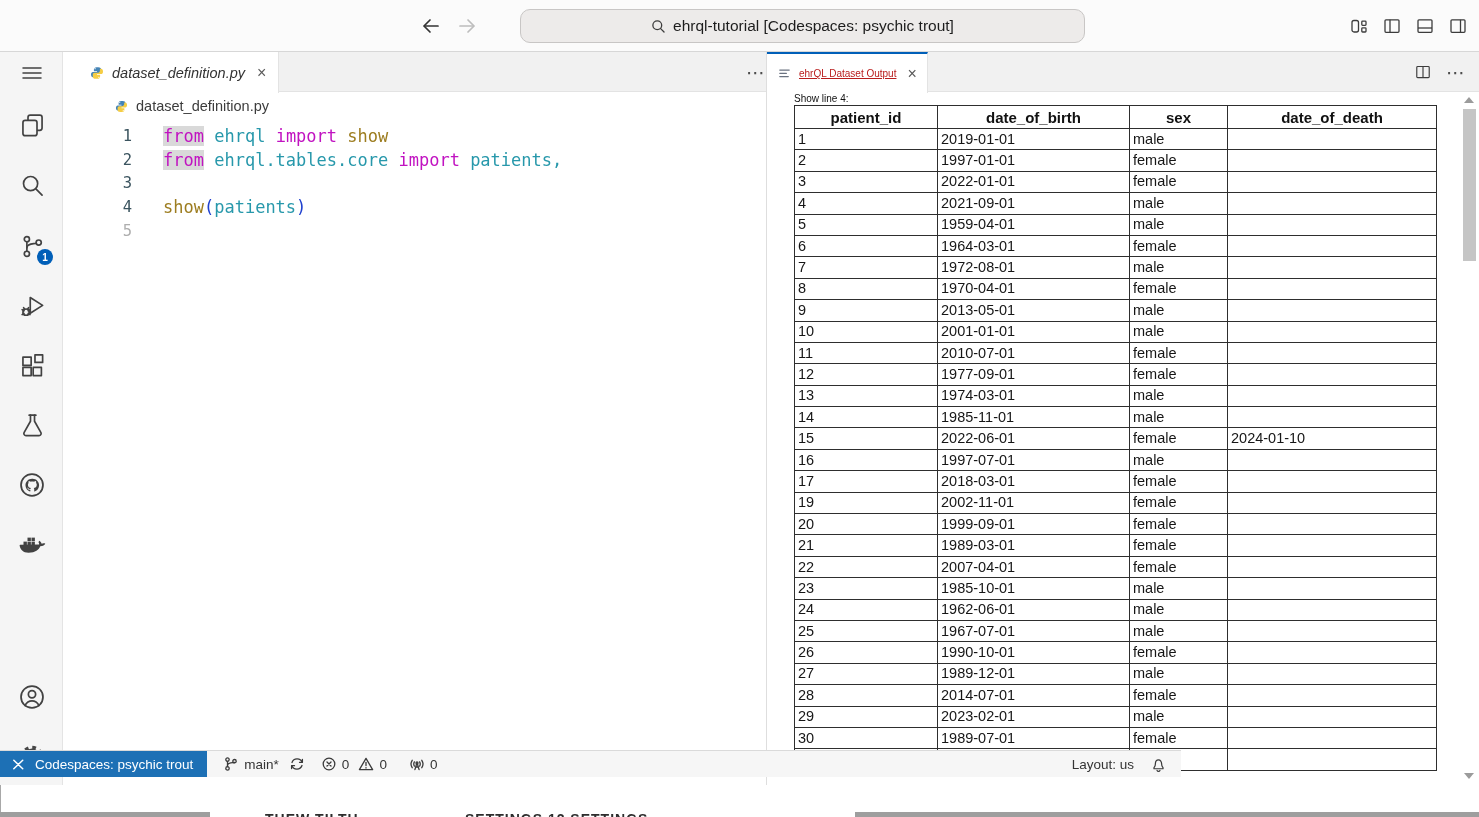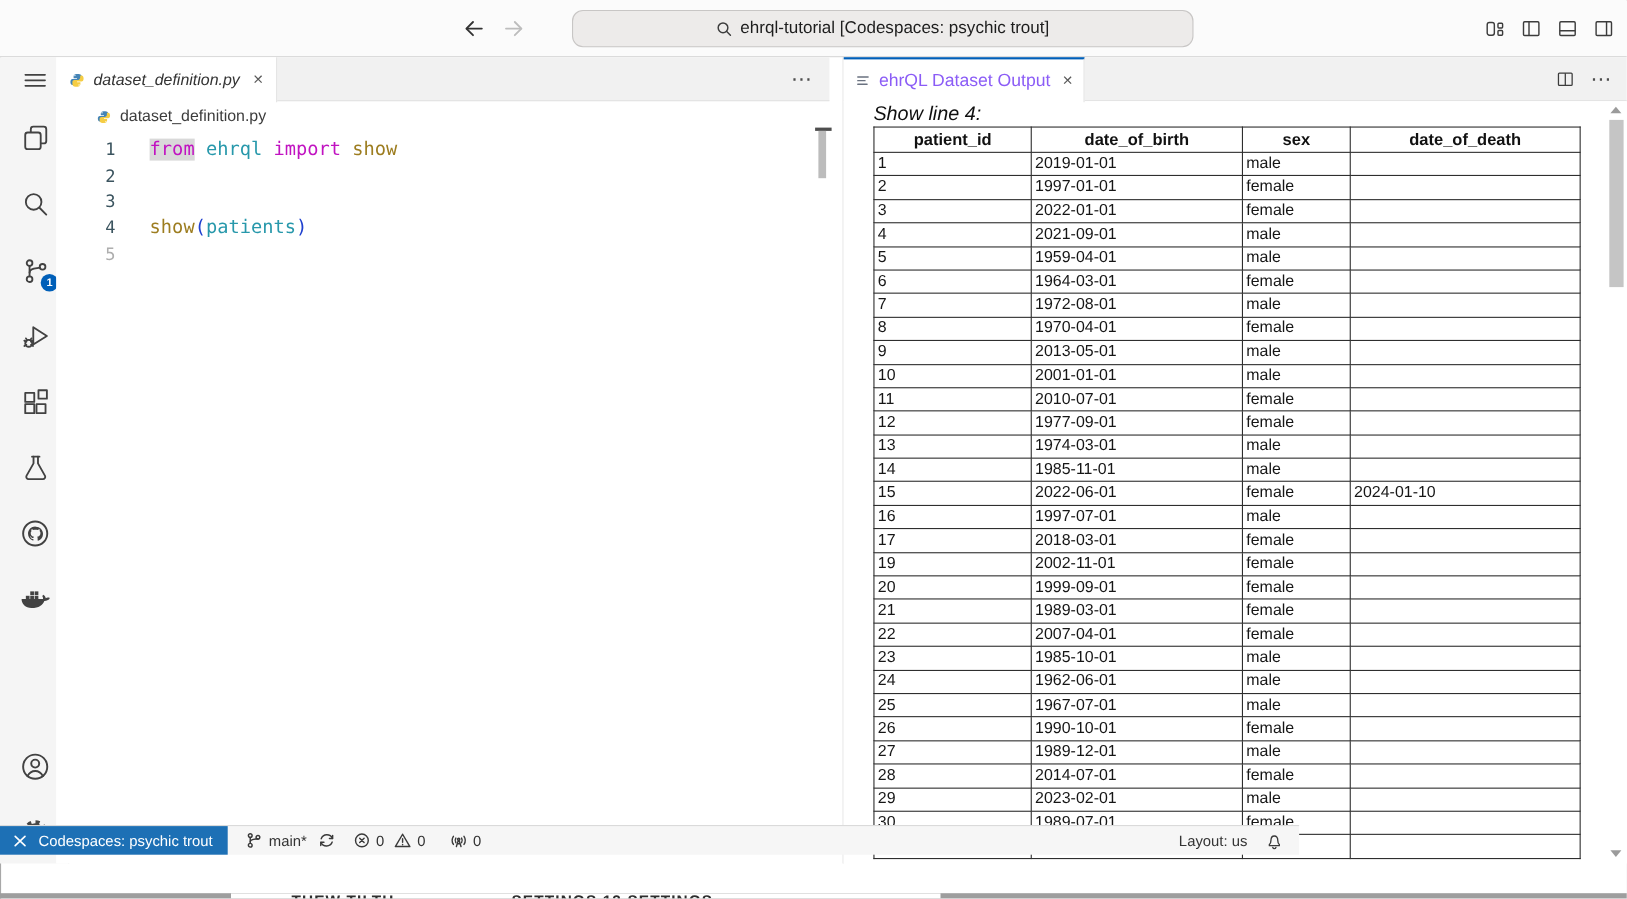--- a/index.html
+++ b/index.html
@@ -20,21 +20,21 @@
   .tb-icons{position:absolute;right:12px;top:17px;display:flex;gap:15px;}
   .tb-icons .icon{width:18px;height:18px;cursor:pointer;}
 
   
   .activitybar{position:absolute;left:0;top:52px;width:63px;height:733px;background:#f5f5f5;border-right:1px solid #e4e4e4;}
   .act-item{position:absolute;left:17px;width:30px;height:30px;display:flex;align-items:center;justify-content:center;cursor:pointer;}
   .badge{position:absolute;right:-6px;bottom:-4px;width:16px;height:16px;border-radius:50%;background:var(--c-badge_bg,#005fb8);color:#fff;font-size:10px;display:flex;align-items:center;justify-content:center;font-weight:bold;}
   .gear-glyph circle, .gear-glyph path{stroke:#474747;}
 
   
-  .editor-group{position:absolute;left:51px;top:52px;width:703px;height:733px;background:#fff;}
+  .editor-group{position:absolute;left:78px;top:52px;width:703px;height:733px;background:#fff;}
   .tabbar{position:relative;height:40px;background:#f1f1f1;border-bottom:1px solid #e3e3e3;}
   .tab{position:absolute;left:0;top:0;height:41px;background:#fff;display:inline-flex;align-items:center;gap:8px;padding:0 12px;border-right:1px solid #e3e3e3;cursor:pointer;white-space:nowrap;z-index:2;}
   .tab-label{font-size:14.5px;color:#333;}
   .tab-label.preview{font-style:italic;}
   .close-x{font-size:16px;color:#5a5a5a;line-height:1;margin-left:4px;cursor:pointer;}
   .tab-actions{position:absolute;right:16px;top:0;height:40px;display:flex;align-items:center;gap:16px;color:#4d4d4d;font-size:19px;}
   .breadcrumb{height:28px;background:#fff;display:flex;align-items:center;gap:8px;padding-left:37px;font-size:14.5px;color:#3c3c3c;cursor:pointer;}
 
   .code{position:relative;padding-top:5px;font-family:"DejaVu Sans Mono","Liberation Mono",monospace;font-size:17px;line-height:23.7px;cursor:text;}
   .code-line{display:flex;white-space:pre;}
@@ -49,24 +49,24 @@
   .tk-paren{color:var(--c-paren,#2041cf);}
   .word-hl{background:#d9d9d9;}
   .ed-shadow{position:absolute;left:690px;top:64px;width:15px;height:2.5px;background:#4e4e4e;}
   .ed-thumb{position:absolute;left:693px;top:67px;width:7px;height:43px;background:#bcbcbc;cursor:pointer;}
 
   .sash{position:absolute;left:766px;top:52px;width:1px;height:733px;background:#dedede;}
 
   
   .panel-group{position:absolute;left:767px;top:52px;width:712px;height:733px;background:#fff;}
   .tab.output{border-top:2px solid var(--c-accent,#005fb8);padding:0 10px;gap:7px;}
-  .tab.output .tab-label{font-size:16px;color:#8b5cf6;}
+  .tab.output .tab-label{font-size:10px;color:#b91c1c;text-decoration:underline;}
   .panel-actions{position:absolute;right:14px;top:0;height:40px;display:flex;align-items:center;gap:15px;color:#4d4d4d;font-size:19px;}
   .webview{position:absolute;left:0;top:40px;width:712px;height:693px;background:#fff;overflow:hidden;}
-  .wv-heading{margin:1px 0 1px 27px;font-size:18px;color:#101010;font-style:italic;}
+  .wv-heading{margin:1px 0 1px 27px;font-size:10px;color:#101010;}
   table.dataset{margin-left:27px;border-collapse:collapse;table-layout:fixed;width:642px;}
   table.dataset th, table.dataset td{border:1px solid #2e2e2e;overflow:hidden;white-space:nowrap;}
   table.dataset th{font-size:15px;font-weight:bold;text-align:center;height:23px;color:#111;}
   table.dataset td{font-size:14.5px;padding:0 2px 0 3px;height:21.4px;line-height:19px;color:#161616;}
   .col-id{width:143px}.col-dob{width:192px}.col-sex{width:98px}.col-dod{width:209px}
 
   .wv-scrollbar{position:absolute;right:3px;top:2px;width:13px;height:688px;}
   .sb-arrow{position:absolute;left:1px;width:0;height:0;border-left:5.5px solid transparent;border-right:5.5px solid transparent;cursor:pointer;}
   .sb-arrow.up{top:3px;border-bottom:6px solid #9b9b9b;}
   .sb-arrow.down{bottom:3px;border-top:6px solid #9b9b9b;}
@@ -280,21 +280,21 @@
       <svg width="13" height="13" viewBox="0 0 14 14">
         <path fill="var(--c-py_blue,#4584b6)" d="M6.8 1.2c-2 0-2.9.9-2.9 2.4v1.6h3.1v.7H2.9C1.8 5.9 1 6.9 1 8.6c0 1.6.8 2.7 1.9 2.7h1.2V9.6c0-1.3 1.1-2.4 2.4-2.4h2.9c1 0 1.8-.8 1.8-1.8V3.6c0-1.5-.9-2.4-2.9-2.4z"></path>
         <circle cx="5.1" cy="2.7" r="0.62" fill="#fff"></circle>
         <path fill="var(--c-py_yellow,#f5cd44)" d="M7.2 12.8c2 0 2.9-.9 2.9-2.4V8.8H7v-.7h4.1c1.1 0 1.9-1 1.9-2.7 0-1.6-.8-2.7-1.9-2.7H9.9v1.7c0 1.3-1.1 2.4-2.4 2.4H4.6c-1 0-1.8.8-1.8 1.8v1.8c0 1.5.9 2.4 2.9 2.4z"></path>
         <circle cx="8.9" cy="11.3" r="0.62" fill="#fff"></circle>
       </svg>
       <span>dataset_definition.py</span>
     </div>
     <div class="code" id="code-root">
         <div class="code-line"><span class="gutter">1</span><span class="code-text"><span class="tk-kw word-hl">from</span><span class="tk-plain"> </span><span class="tk-mod">ehrql</span><span class="tk-plain"> </span><span class="tk-kw">import</span><span class="tk-plain"> </span><span class="tk-fn">show</span></span></div>
-        <div class="code-line"><span class="gutter">2</span></div>
+        <div class="code-line"><span class="gutter">2</span><span class="code-text"><span class="tk-kw word-hl">from</span><span class="tk-plain"> </span><span class="tk-mod">ehrql.tables.core</span><span class="tk-plain"> </span><span class="tk-kw">import</span><span class="tk-plain"> </span><span class="tk-mod">patients</span><span class="tk-mod">,</span></span></div>
         <div class="code-line"><span class="gutter"></span></div>
         <div class="code-line"><span class="gutter">3</span><span class="code-text"></span></div>
         <div class="code-line"><span class="gutter">4</span><span class="code-text"><span class="tk-fn">show</span><span class="tk-paren">(</span><span class="tk-mod">patients</span><span class="tk-paren">)</span></span></div>
         <div class="code-line"><span class="gutter dim">5</span><span class="code-text"></span></div>
       </div>
     <div class="ed-shadow"></div>
     <div class="ed-thumb"></div>
   </section>
 
   <div class="sash"></div>

